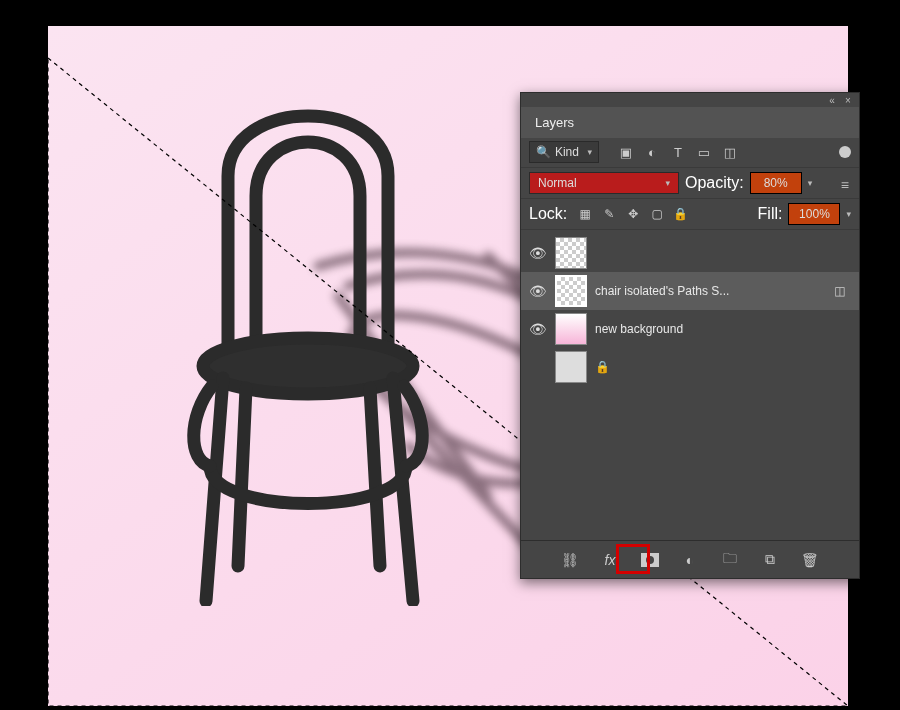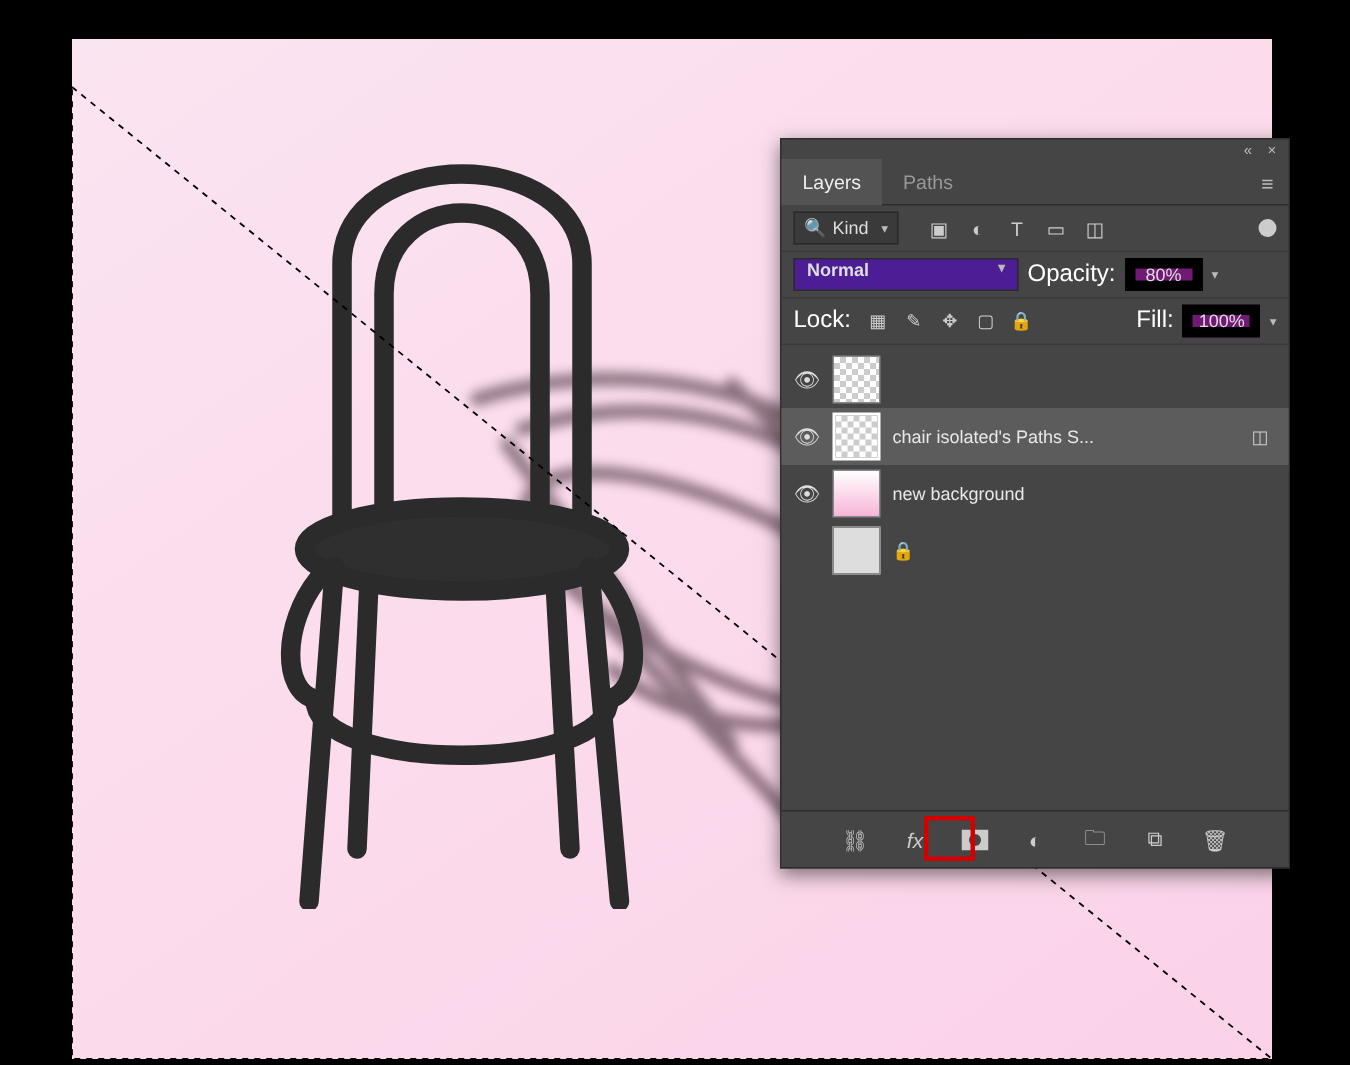--- a/index.html
+++ b/index.html
@@ -45,43 +45,43 @@
     color:#ddd;
     font-size:12px;
     box-shadow:0 4px 12px rgba(0,0,0,.5);
     border:1px solid #2d2d2d;
   }
   .panel .topbar {
     height:14px; display:flex; justify-content:flex-end; align-items:center;
     padding:0 6px; gap:6px;
   }
   .topbar .winbtn { width:10px; height:10px; display:flex; align-items:center; justify-content:center; font-size:10px; color:#bbb; cursor:pointer;}
-  .tabs { display:flex; align-items:center; height:30px; background:#454545; border-bottom:1px solid #2d2d2d;}
+  .tabs { display:flex; height:30px; background:#454545; border-bottom:1px solid #2d2d2d;flex-direction:column;}
   .tab { padding:8px 14px; color:#999; cursor:pointer; font-size:13px;}
   .tab.active { background:#535353; color:#eee; }
   .tabs .menu { margin-left:auto; padding:8px 10px; color:#bbb; cursor:pointer; font-size:14px;}
   .row { display:flex; align-items:center; gap:6px; padding:4px 8px; border-bottom:1px solid #3a3a3a;}
   .search-icon { font-size:12px; color:#ccc; }
   .filter-select {
     background:#3a3a3a; color:#ddd; border:1px solid #2a2a2a;
     height:22px; width:70px; display:flex; align-items:center; justify-content:space-between;
     padding:0 6px; margin-right:8px; font-size:12px; cursor:pointer;
   }
   .chev { font-size:9px; color:#bbb; }
   .filticons { display:flex; gap:8px; margin-left:4px;}
   .filt { width:18px; height:18px; display:flex; align-items:center; justify-content:center; color:#ccc; font-size:13px; cursor:pointer;}
   .dot { width:12px; height:12px; border-radius:50%; background:#ccc; margin-left:auto; cursor:pointer;}
   .blend-select {
-    background:#4c1d95; color:#ddd; border:1px solid #2a2a2a;
-    height:22px; flex:1; display:flex; align-items:flex-start; justify-content:space-between;
-    padding:0 8px; font-size:12px; cursor:pointer; max-width:150px;font-weight:bold;
+    background:#b91c1c; color:#ddd; border:1px solid #2a2a2a;
+    height:22px; flex:1; display:flex; align-items:center; justify-content:space-between;
+    padding:0 8px; font-size:12px; cursor:pointer; max-width:150px;
   }
   .label { color:#ffffff; font-size:16px;}
   .numbox {
-    background:#701a75; color:#ddd; border:7px solid #000000;
+    background:#c2410c; color:#ddd; border:1px solid #000000;
     height:22px; width:52px; display:flex; align-items:center; justify-content:center;
     font-size:12px; cursor:pointer;
   }
   .lockicons { display:flex; gap:8px; margin-left:4px;}
   .lockicons .lk { width:16px; height:16px; display:flex; align-items:center; justify-content:center; color:#ccc; font-size:12px; cursor:pointer;}
 
   
   .layerlist { background:#454545; padding:4px 0; }
   .layer {
     display:flex; align-items:center; height:38px;

